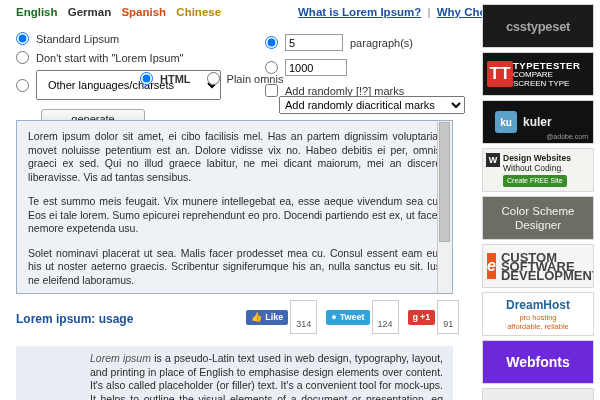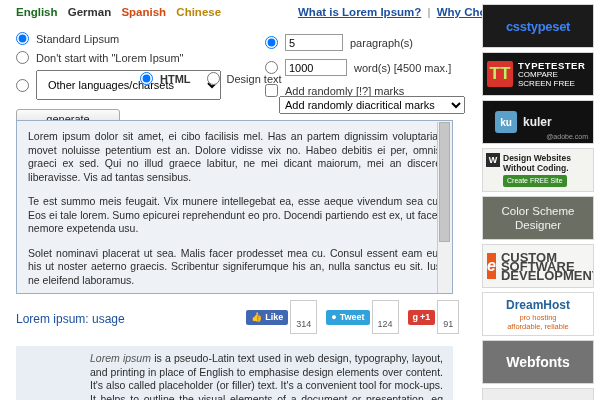--- a/index.html
+++ b/index.html
@@ -81,20 +81,21 @@
     display: block;
     width: 104px;
     height: 18px;
     line-height: 17px;
     text-align: center;
     font-size: 11px;
     font-family: "Liberation Sans", sans-serif;
     background: linear-gradient(#fbfbfb, #e3e3e3);
     border: 1px solid #a9a9a9;
     border-radius: 3px;
+    margin-left: 25px;
     margin-bottom: 6px;
     color: #222;
     cursor: pointer;
   }
   .format-row {
     position: absolute;
     left: 140px;
     top: 72px;
     display: flex;
     align-items: center;
@@ -235,21 +236,21 @@
     box-sizing: border-box;
   }
 
   
   .usage-title {
     position: absolute;
     left: 16px;
     top: 312px;
     font-size: 12px;
     color: #1c4f9c;
-    font-weight: normal;
+    font-weight: bold;
   }
   .usage-box {
     position: absolute;
     left: 16px;
     top: 346px;
     width: 437px;
     height: 54px;
     background: #e9eef4;
     box-sizing: border-box;
     padding: 6px 10px 0 74px;
@@ -282,39 +283,38 @@
     overflow: hidden;
     position: relative;
     display: flex;
     align-items: center;
     justify-content: center;
     font-size: 11px;
     border: 1px solid #d8d8d8;
   }
   .ad-csstypeset {
     background: #1b1b1b;
-    color: #3b82f6;
+    color: #a3a3a3;
     font-weight: bold;
     font-size: 13px;
     letter-spacing: -0.3px;
   }
   .ad-typetester {
     background: #141414;
     color: #fff;
     justify-content: flex-start;
     padding-left: 4px;
   }
   .ad-typetester .tbox {
     width: 26px; height: 26px;
     background: #d9342b;
-    color: #bef264;
+    color: #ffffff;
     font-weight: bold;
     font-size: 17px;
     display: flex; align-items: center; justify-content: center;
-    margin-right: 5px;
     border-radius: 2px;
   }
   .ad-typetester .ttxt { font-size: 8px; line-height: 9px; }
   .ad-typetester .ttxt .big { font-size: 9.5px; font-weight: bold; letter-spacing: 0.5px;}
   .ad-kuler {
     background: #111;
     color: #cfcfcf;
     justify-content: flex-start;
     padding-left: 12px;
   }
@@ -336,21 +336,21 @@
     padding-left: 20px;
     font-size: 8px;
     line-height: 10px;
   }
   .ad-webdesign .wlogo {
     position: absolute; left: 3px; top: 4px;
     width: 14px; height: 14px; background: #2b2b2b; color: #fff;
     font-size: 9px; font-weight: bold; display:flex; align-items:center; justify-content:center;
   }
   .ad-webdesign .w1 { font-weight: bold; font-size: 8.5px; }
-  .ad-webdesign .w2 { font-weight: bold; font-size: 8.5px; }
+  .ad-webdesign .w2 { font-weight: normal; font-size: 8.5px; }
   .ad-webdesign .wbtn {
     margin-top: 2px; background: #3a8c2a; color: #fff; font-size: 7px;
     padding: 1px 4px; border-radius: 2px;
   }
   .ad-colorscheme {
     background: #6b6e63;
     color: #f2f2ee;
     flex-direction: column;
     font-size: 11.5px;
     line-height: 14px;
@@ -370,21 +370,21 @@
   .ad-dreamhost {
     background: #ffffff;
     color: #23639b;
     flex-direction: column;
     font-size: 11px;
   }
   .ad-dreamhost .dh1 { font-weight: bold; font-size: 12px; }
   .ad-dreamhost .dh2 { font-size: 7.5px; color: #d2601a; margin-top: 1px;}
   .ad-dreamhost .dh3 { font-size: 7.5px; color: #d2601a;}
   .ad-webfonts {
-    background: #737373;
+    background: #6d28d9;
     color: #ffffff;
     font-weight: bold;
     font-size: 14px;
   }
   .ad-webtype {
     background: #ededed;
     color: #8a8a8a;
     font-weight: bold;
     font-size: 13px;
     letter-spacing: 1px;
@@ -429,34 +429,33 @@
     </div>
   </div>
 
   <div class="format-row">
     <span class="opt">
       <input type="radio" name="fmt" checked="" style="">
       <b>HTML</b>
     </span>
     <span class="opt">
       <input type="radio" name="fmt" style="">
-      <span>Design text</span>
+      <span>Plain omnis</span>
     </span>
   </div>
 
   <div class="right-controls">
     <div class="rc-row">
       <input type="radio" name="amount" checked="" style="">
       <input type="text" class="num-input" value="5" style="">
       <span>paragraph(s)</span>
     </div>
     <div class="rc-row">
       <input type="radio" name="amount" style="">
       <input type="text" class="num-input wide" value="1000" style="">
-      <span>word(s) [4500 max.]</span>
     </div>
     <div class="rc-row">
       <input type="checkbox" style="">
       <span>Add randomly [!?] marks</span>
     </div>
     <select class="diacritic-select">
       <option>Add randomly diacritical marks</option>
     </select>
   </div>
 
@@ -503,21 +502,21 @@
 
     <div class="ad ad-csstypeset">
       <span>csstypeset</span>
     </div>
 
     <div class="ad ad-typetester">
       <span class="tbox">TT</span>
       <span class="ttxt">
         <div class="big">TYPETESTER</div>
         <div>COMPARE</div>
-        <div>SCREEN FREE</div>
+        <div>SCREEN TYPE</div>
       </span>
     </div>
 
     <div class="ad ad-kuler">
       <span class="kbox">ku</span>
       <span class="ktxt">kuler</span>
       <span class="kadobe">@adobe.com</span>
     </div>
 
     <div class="ad ad-webdesign">

